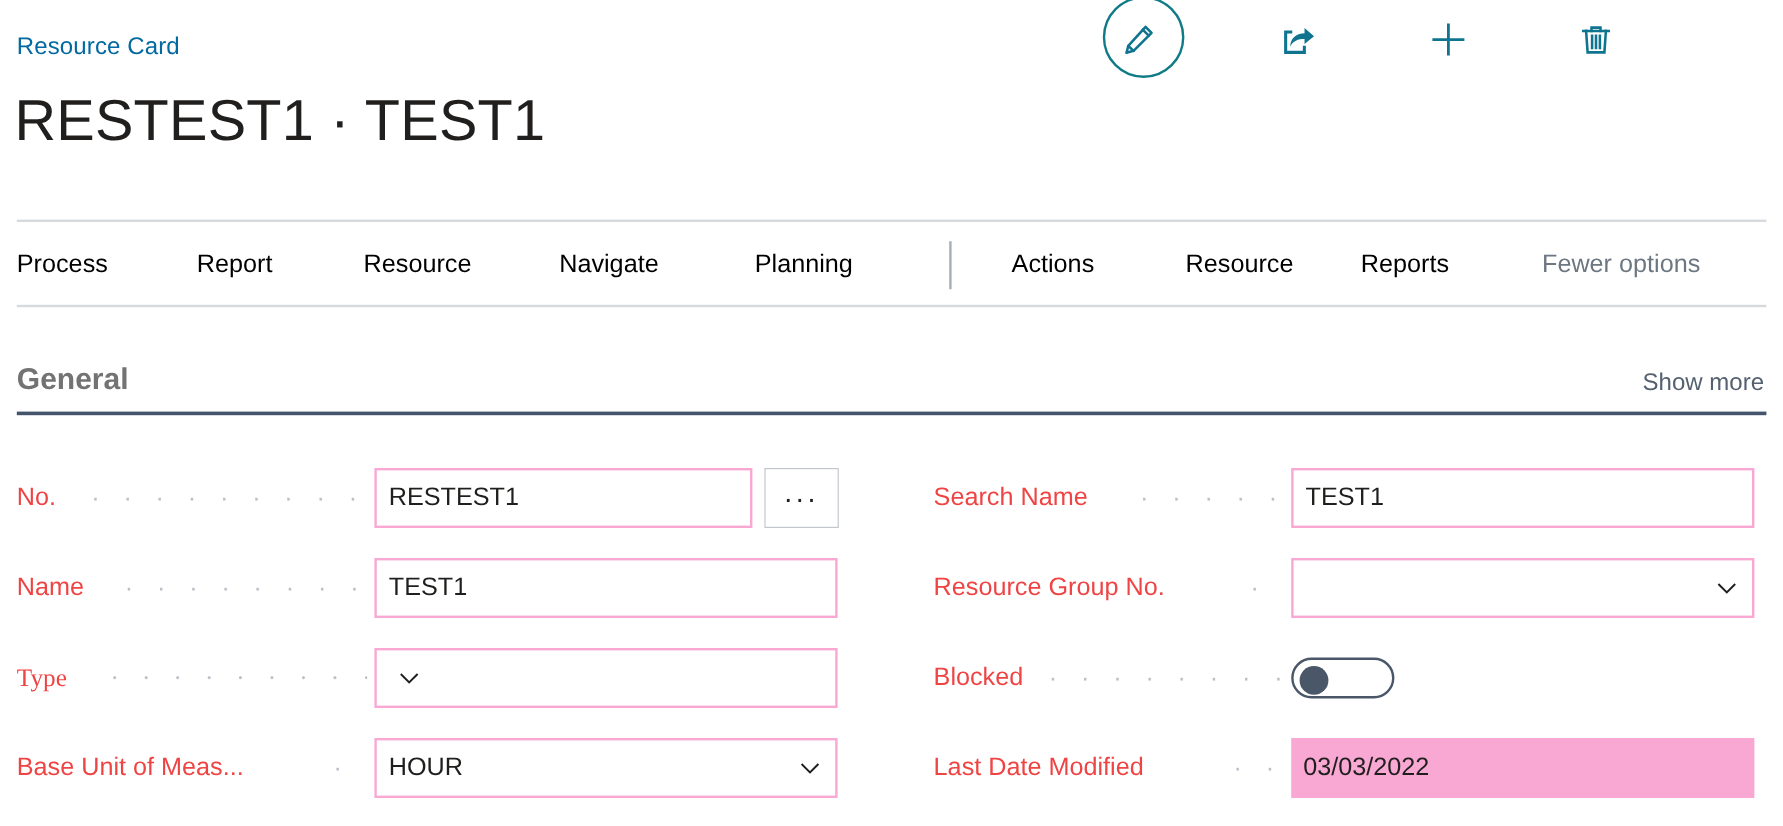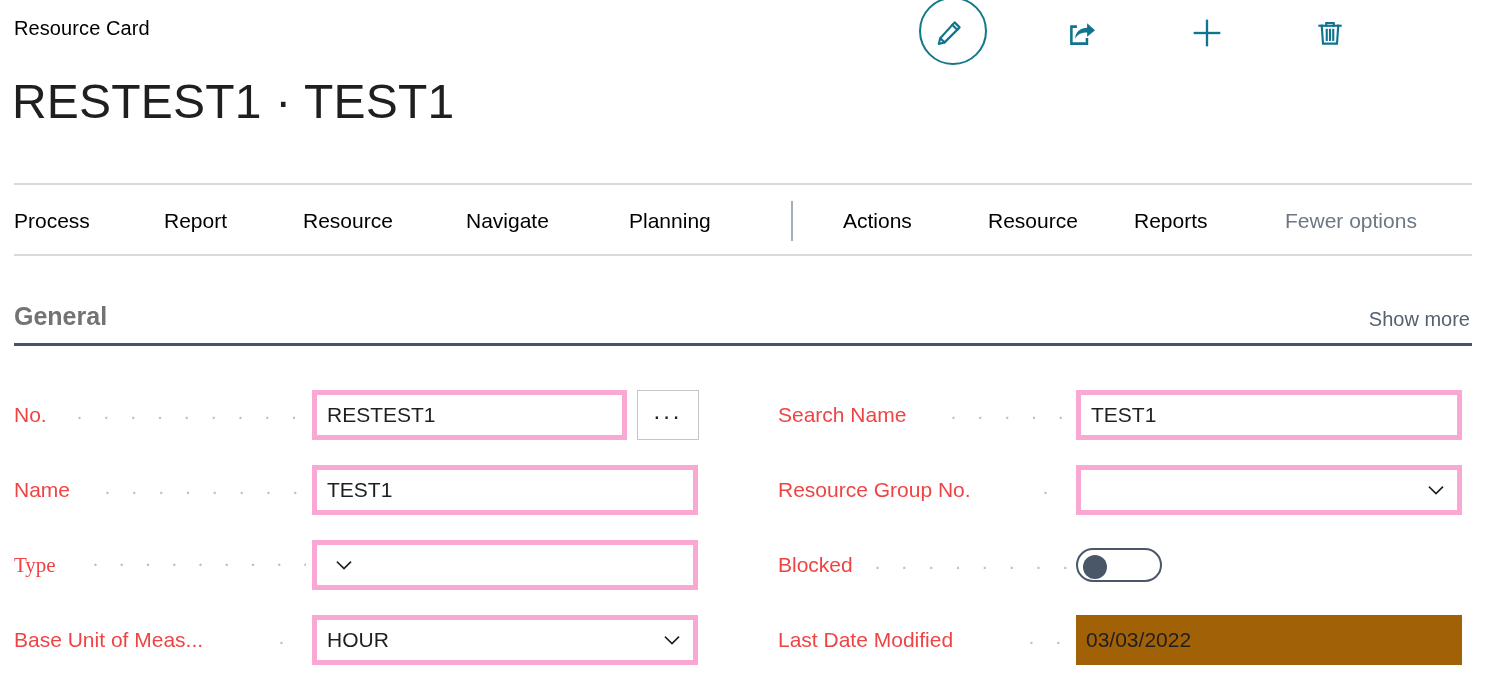--- a/index.html
+++ b/index.html
@@ -7,22 +7,22 @@
     margin: 0; padding: 0;
     width: 1486px; height: 688px;
     background: #ffffff;
     font-family: "Liberation Sans", sans-serif;
     overflow: hidden;
   }
   .page { position: relative; width: 1486px; height: 688px; background: #fff; }
 
   
   .breadcrumb {
-    position: absolute; left: 14px; top: 17px;
-    font-size: 20px; color: #000000; letter-spacing: 0.1px;
+    position: absolute; left: 14px; top: 28px;
+    font-size: 20px; color: #0369a1; letter-spacing: 0.1px;
     white-space: nowrap;
   }
   .page-title {
     position: absolute; left: 12px; top: 78px;
     font-size: 48px; font-weight: 300; color: #201f1e;
     letter-spacing: 0.2px; white-space: nowrap; line-height: 1;
   }
 
   
   .icon-bar {
@@ -97,28 +97,28 @@
     position: absolute; height: 50px; top: 0;
     display: flex; align-items: center; overflow: hidden;
   }
   .leader-dots {
     width: 100%; white-space: nowrap; overflow: hidden;
     font-size: 21px; color: #b9c0c8; letter-spacing: 7px;
     line-height: 1;
   }
   .control {
     position: absolute; top: 0; height: 50px;
-    border: 5px solid #f9a8d4;
+    border: 2px solid #f9a8d4;
     background: #ffffff;
     display: flex; align-items: center;
     padding: 0 10px;
     font-size: 21px; color: #201f1e;
   }
   .control.readonly {
-    border: none; background: #a16207;
+    border: none; background: #f9a8d4;
   }
   .control .value { flex: 1; white-space: nowrap; overflow: hidden; }
   .chev {
     width: 22px; height: 22px; flex: none; margin-left: 6px;
     color: #201f1e;
   }
   .assist-btn {
     position: absolute; top: 0; height: 50px; width: 62px;
     border: 1px solid #c3c7cc; background: #fff;
     display: flex; align-items: center; justify-content: center;

